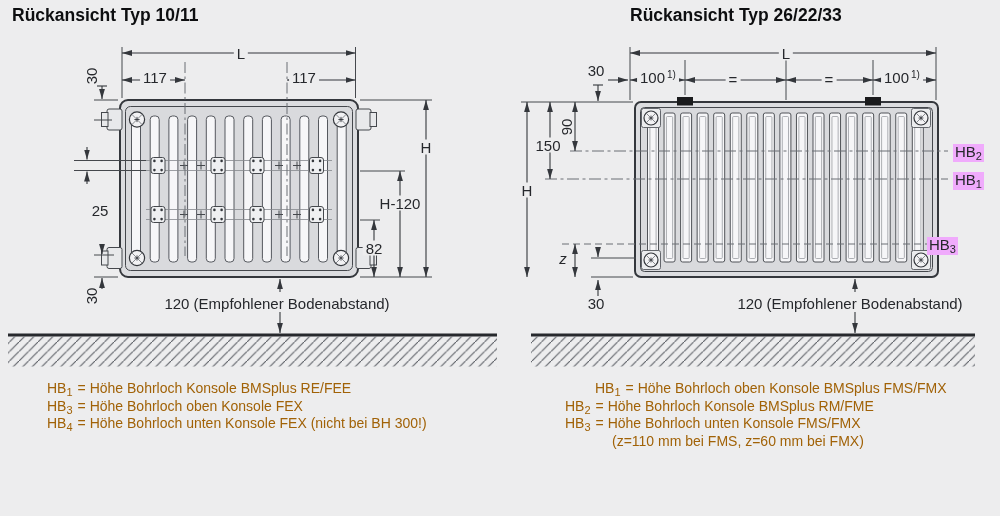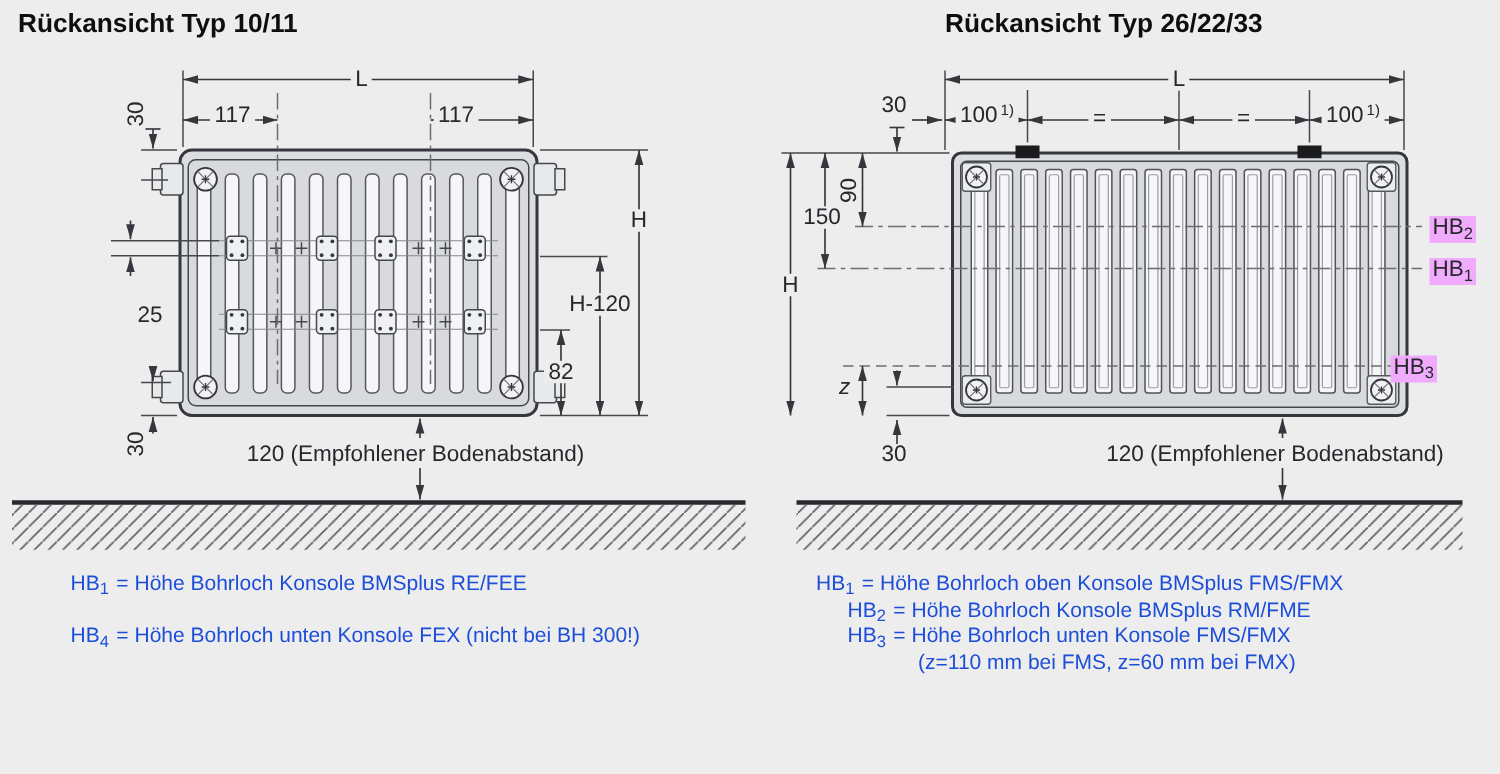--- a/index.html
+++ b/index.html
@@ -7,21 +7,21 @@
          font-family:"Liberation Sans","DejaVu Sans",sans-serif;overflow:hidden;}
   #lineart{position:absolute;left:0;top:0;}
   .lbl{position:absolute;color:#26282c;font-size:15px;white-space:nowrap;
        transform:translate(-50%,-50%);background:#ededee;padding:0 3px;line-height:1;}
   .lbl.nobg{background:transparent;padding:0;}
   .lbl.rot{transform:translate(-50%,-50%) rotate(-90deg);background:transparent;}
   .title{position:absolute;font-size:17.5px;font-weight:bold;color:#0d0e10;white-space:nowrap;}
   .sub{font-size:11px;vertical-align:-3px;}
   .sup{font-size:10px;vertical-align:5px;margin-left:2px;}
   .hb-lab{position:absolute;font-size:15px;color:#26282c;white-space:nowrap;background:#f0abfc;padding:0 2px;line-height:1;}
-  .legend{position:absolute;font-size:14px;color:#1d4ed8;white-space:nowrap;line-height:1;}
+  .legend{position:absolute;font-size:14px;color:#a16207;white-space:nowrap;line-height:1;}
   .legend .rest{margin-left:5px;}
   .z-italic{font-style:italic;}
 </style>
 </head>
 <body>
 
 <div id="stage">
 
 <svg id="lineart" width="1000" height="516" viewBox="0 0 1000 516">
   <defs>
@@ -228,20 +228,21 @@
   <div class="lbl" style="left:527px;top:190px;">H</div>
   <div class="lbl z-italic" style="left:563px;top:258px;">z</div>
   <div class="lbl nobg" style="left:596px;top:303px;">30</div>
   <div class="lbl nobg" style="left:850px;top:303px;">120 (Empfohlener Bodenabstand)</div>
 
   <div class="hb-lab" style="left:953px;top:144px;"><span>HB</span><span class="sub">2</span></div>
   <div class="hb-lab" style="left:953px;top:172px;"><span>HB</span><span class="sub">1</span></div>
   <div class="hb-lab" style="left:897px;top:237px;margin-left:30px;"><span>HB</span><span class="sub">3</span></div>
 
   <div class="legend" style="left:47px;top:381px;"><span>HB</span><span class="sub">1</span><span class="rest">= Höhe Bohrloch Konsole BMSplus RE/FEE</span></div>
+  <div class="legend" style="left:47px;top:398.5px;"><span>HB</span><span class="sub">3</span><span class="rest">= Höhe Bohrloch oben Konsole FEX</span></div>
   <div class="legend" style="left:47px;top:416px;text-align:right;"><span>HB</span><span class="sub">4</span><span class="rest">= Höhe Bohrloch unten Konsole FEX (nicht bei BH 300!)</span></div>
 
-  <div class="legend" style="left:544px;top:381px;"><span>HB</span><span class="sub">1</span><span class="rest">= Höhe Bohrloch oben Konsole BMSplus FMS/FMX</span></div>
+  <div class="legend" style="left:595px;top:381px;"><span>HB</span><span class="sub">1</span><span class="rest">= Höhe Bohrloch oben Konsole BMSplus FMS/FMX</span></div>
   <div class="legend" style="left:565px;top:398.5px;"><span>HB</span><span class="sub">2</span><span class="rest">= Höhe Bohrloch Konsole BMSplus RM/FME</span></div>
   <div class="legend" style="left:565px;top:416px;text-align:center;"><span>HB</span><span class="sub">3</span><span class="rest">= Höhe Bohrloch unten Konsole FMS/FMX</span></div>
   <div class="legend" style="left:612px;top:433.5px;">(z=110 mm bei FMS, z=60 mm bei FMX)</div>
 
 </div>
 
 </body></html>

